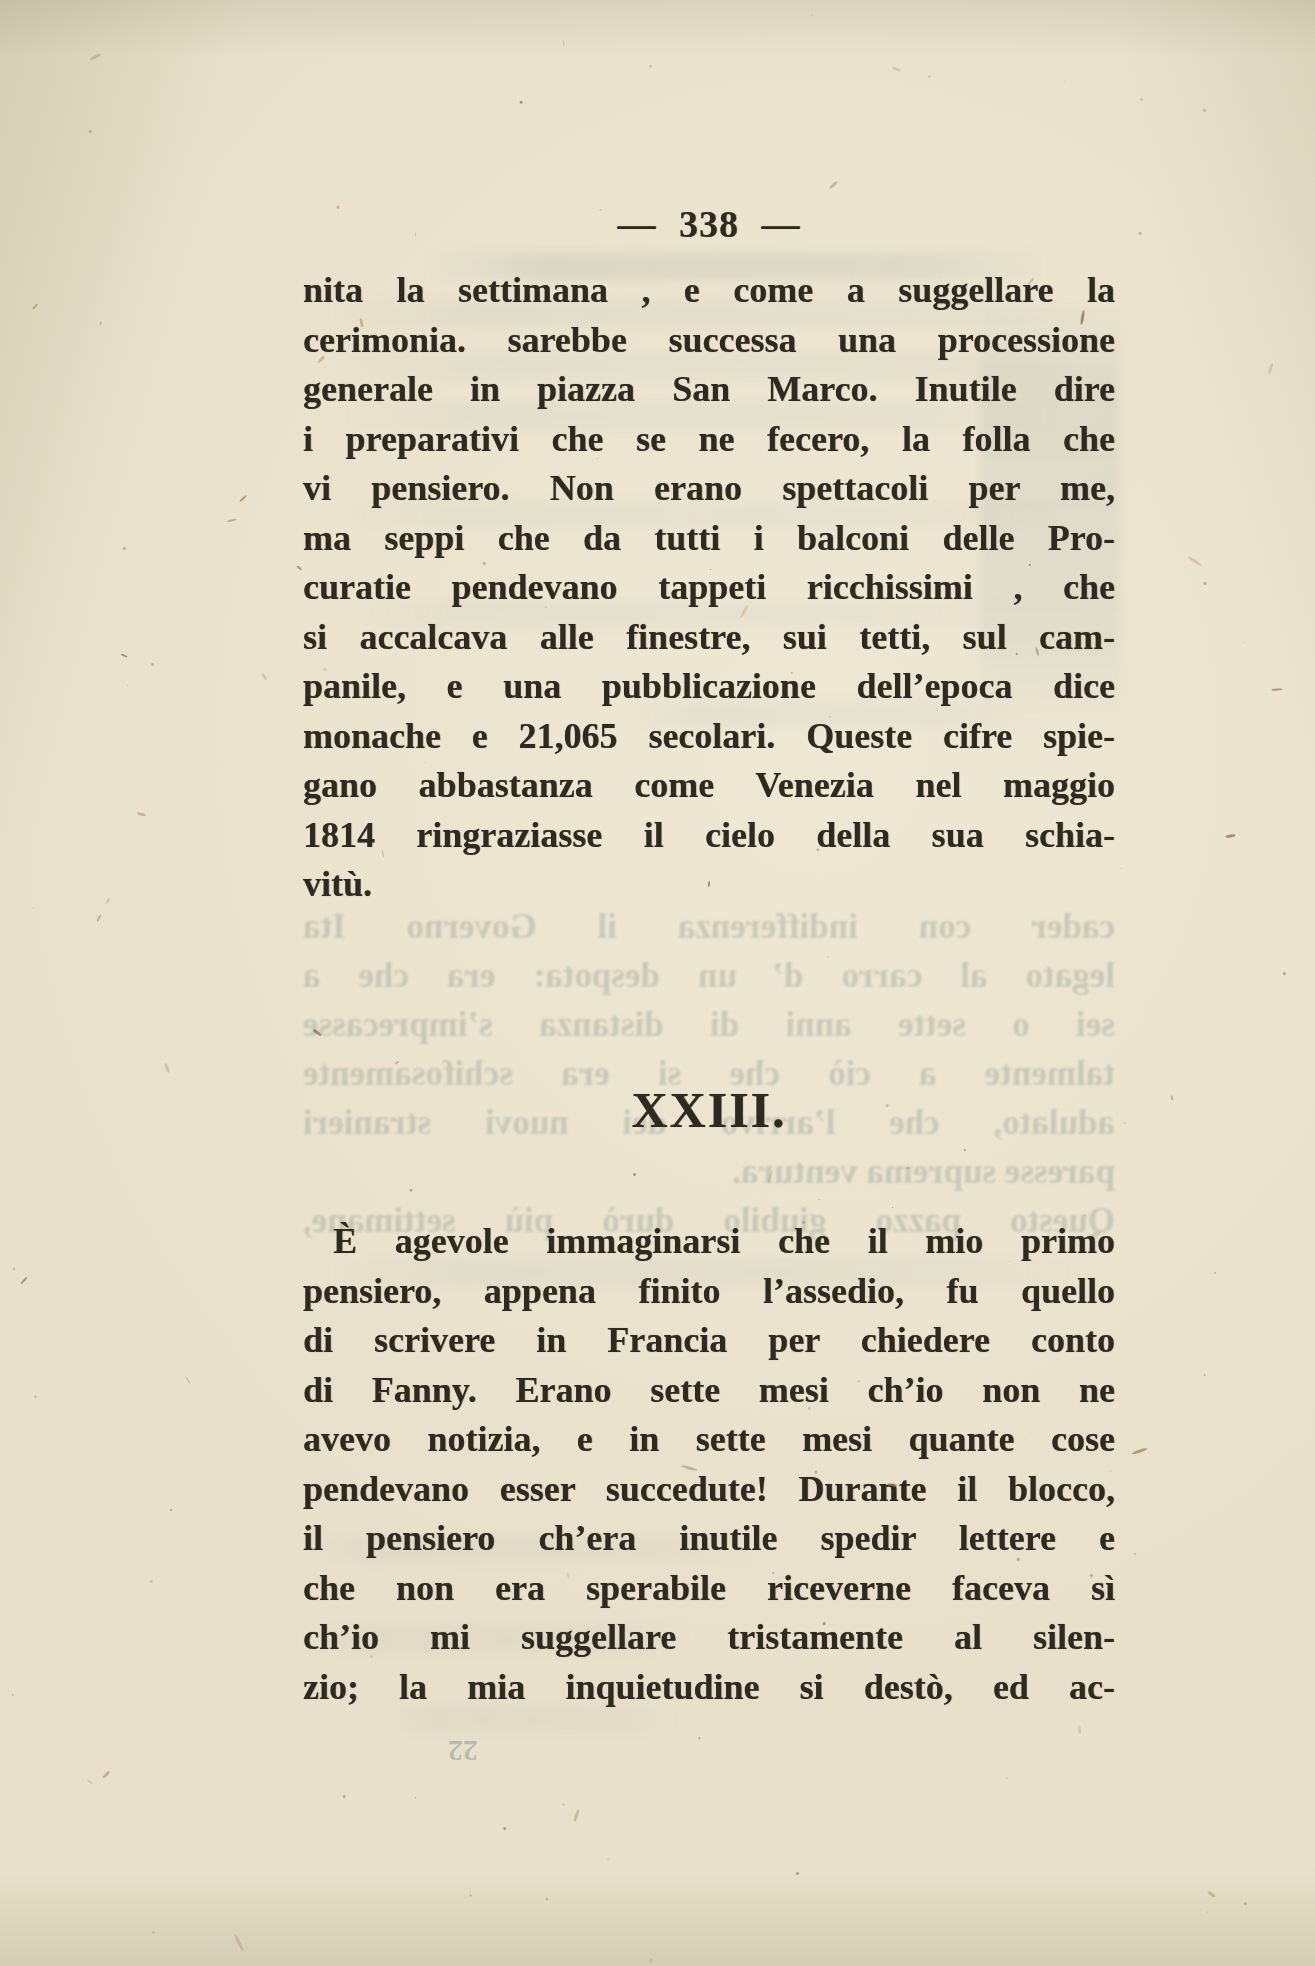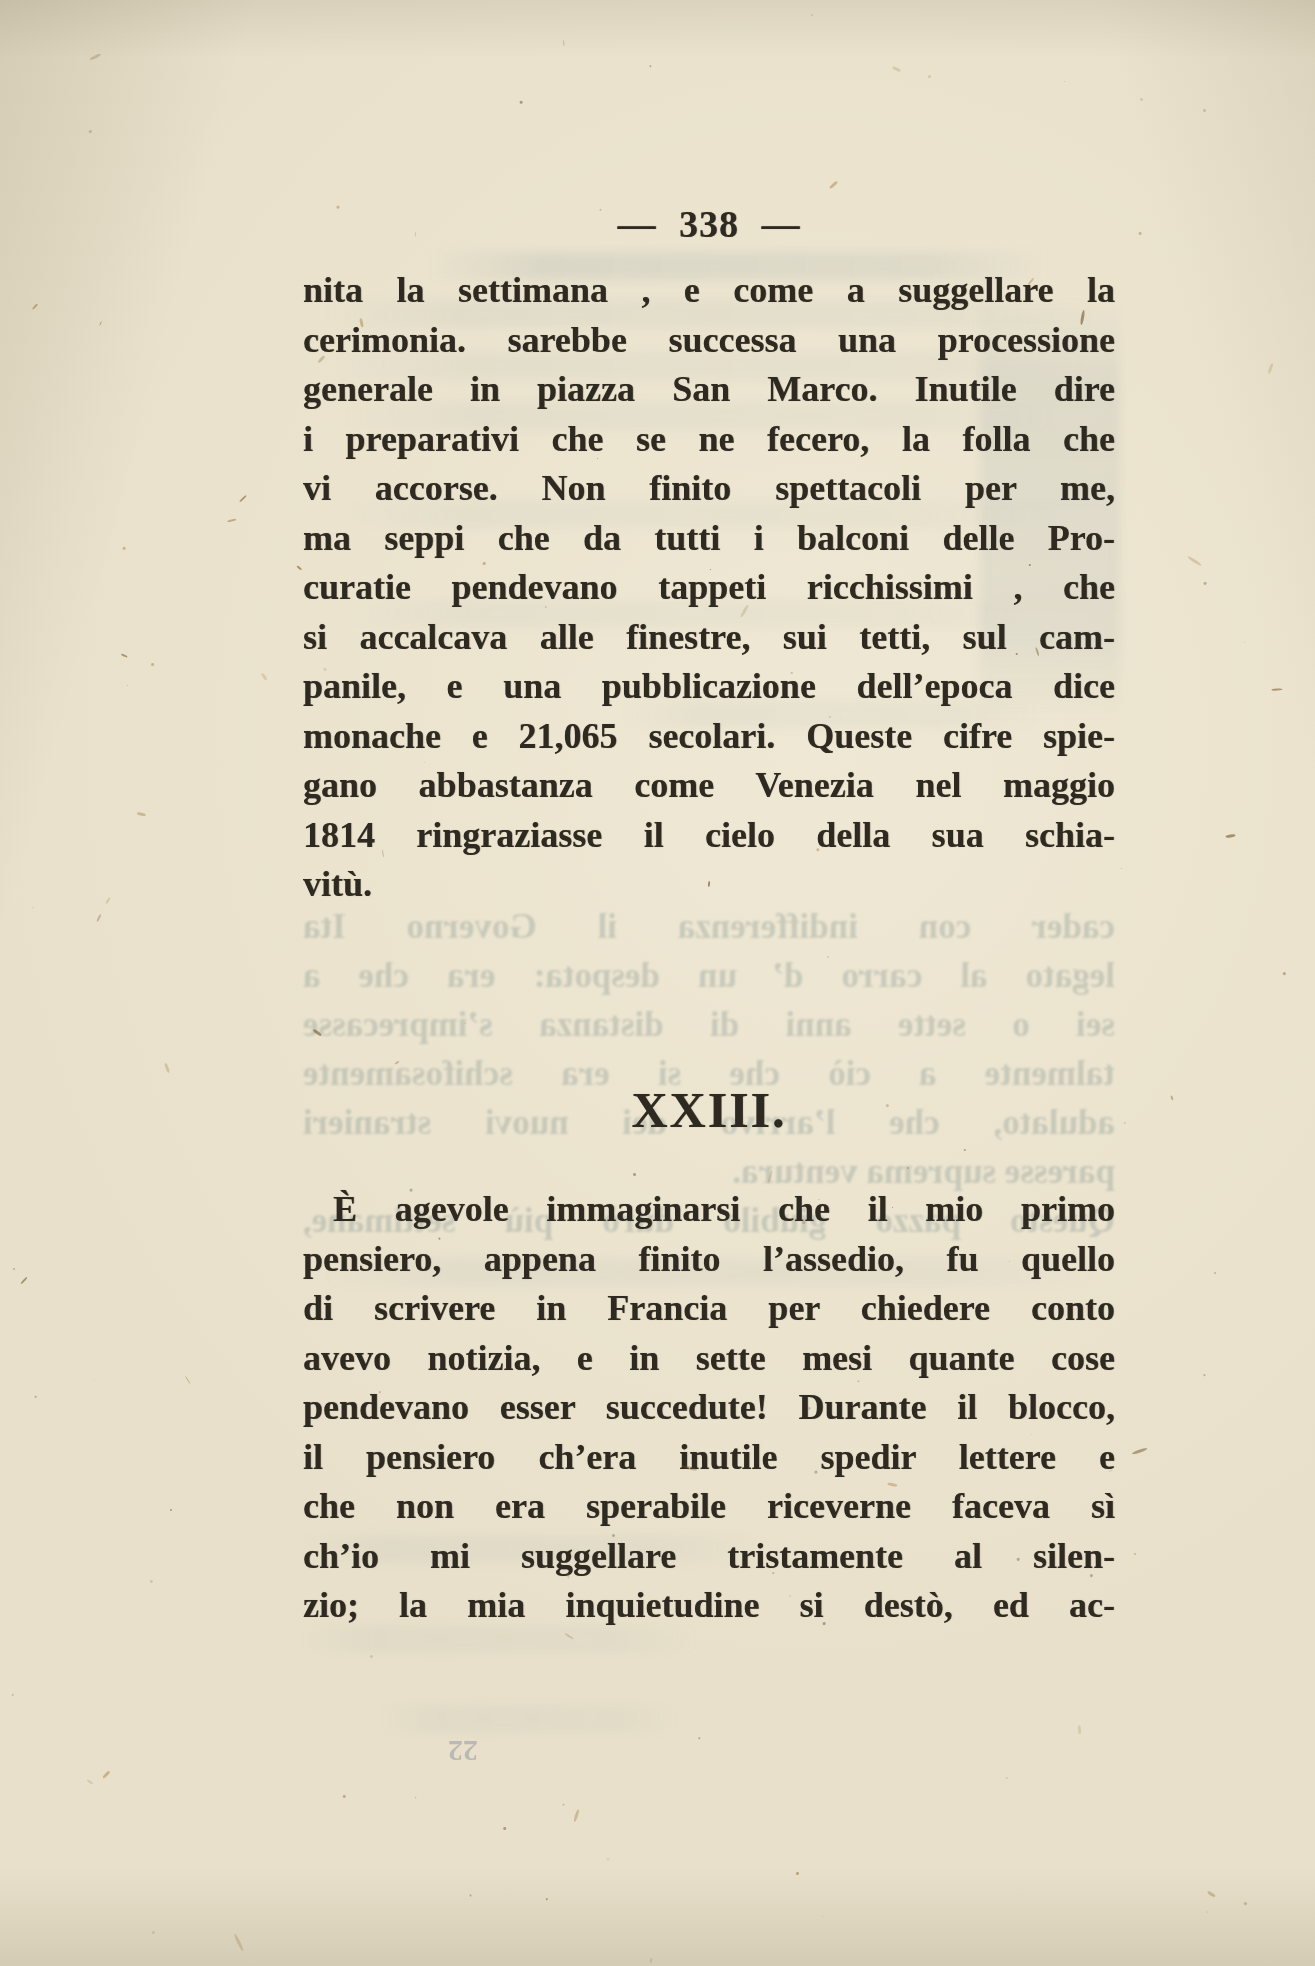--- a/index.html
+++ b/index.html
@@ -26,21 +26,21 @@
     text-align:center;font-size:38px;line-height:44px;
     word-spacing:12px;letter-spacing:1px;
     text-shadow:.4px .4px .7px rgba(47,42,33,.55);
   }
   .para{
     position:absolute;left:303px;width:812px;
     font-size:36px;
     text-shadow:.4px .4px .7px rgba(47,42,33,.5);
   }
   .p1{top:266px;}
-  .p2{top:1185px;}
+  .p2{top:1217px;}
   .line{
     height:49.5px;line-height:49.5px;
     text-align:justify;text-align-last:justify;
     white-space:nowrap;overflow:visible;
   }
   .line.nojust{text-align-last:left;}
   .line.indent{text-indent:30px;}
   .chapter{
     position:absolute;top:1082px;left:303px;width:812px;
     text-align:center;font-size:50px;line-height:56px;
@@ -102,37 +102,38 @@
       <div class="line">Questo pazzo giubilo durò più settimane,</div>
     </div>
 
   <div class="pagenum">— 338 —</div>
 
   <div class="para p1">
       <div class="line">nita la settimana , e come a suggellare la</div>
       <div class="line">cerimonia. sarebbe successa una processione</div>
       <div class="line">generale in piazza San Marco. Inutile dire</div>
       <div class="line">i preparativi che se ne fecero, la folla che</div>
-      <div class="line">vi accorse. Non finito spettacoli per me,</div>
+      <div class="line">vi pensiero. Non erano spettacoli per me,</div>
       <div class="line">ma seppi che da tutti i balconi delle Pro-</div>
       <div class="line">curatie pendevano tappeti ricchissimi , che</div>
       <div class="line">si accalcava alle finestre, sui tetti, sul cam-</div>
       <div class="line">panile, e una pubblicazione dell’epoca dice</div>
       <div class="line">monache e 21,065 secolari. Queste cifre spie-</div>
       <div class="line">gano abbastanza come Venezia nel maggio</div>
       <div class="line">1814 ringraziasse il cielo della sua schia-</div>
       <div class="line nojust">vitù.</div>
     </div>
 
   <div class="chapter">XXIII.</div>
 
   <div class="para p2">
       <div class="line indent">È agevole immaginarsi che il mio primo</div>
       <div class="line">pensiero, appena finito l’assedio, fu quello</div>
       <div class="line">di scrivere in Francia per chiedere conto</div>
+      <div class="line">di Fanny. Erano sette mesi ch’io non ne</div>
       <div class="line">avevo notizia, e in sette mesi quante cose</div>
       <div class="line">pendevano esser succedute! Durante il blocco,</div>
       <div class="line">il pensiero ch’era inutile spedir lettere e</div>
       <div class="line">che non era sperabile riceverne faceva sì</div>
       <div class="line">ch’io mi suggellare tristamente al silen-</div>
       <div class="line">zio; la mia inquietudine si destò, ed ac-</div>
     </div>
 
   <div class="signature">22</div>
 

